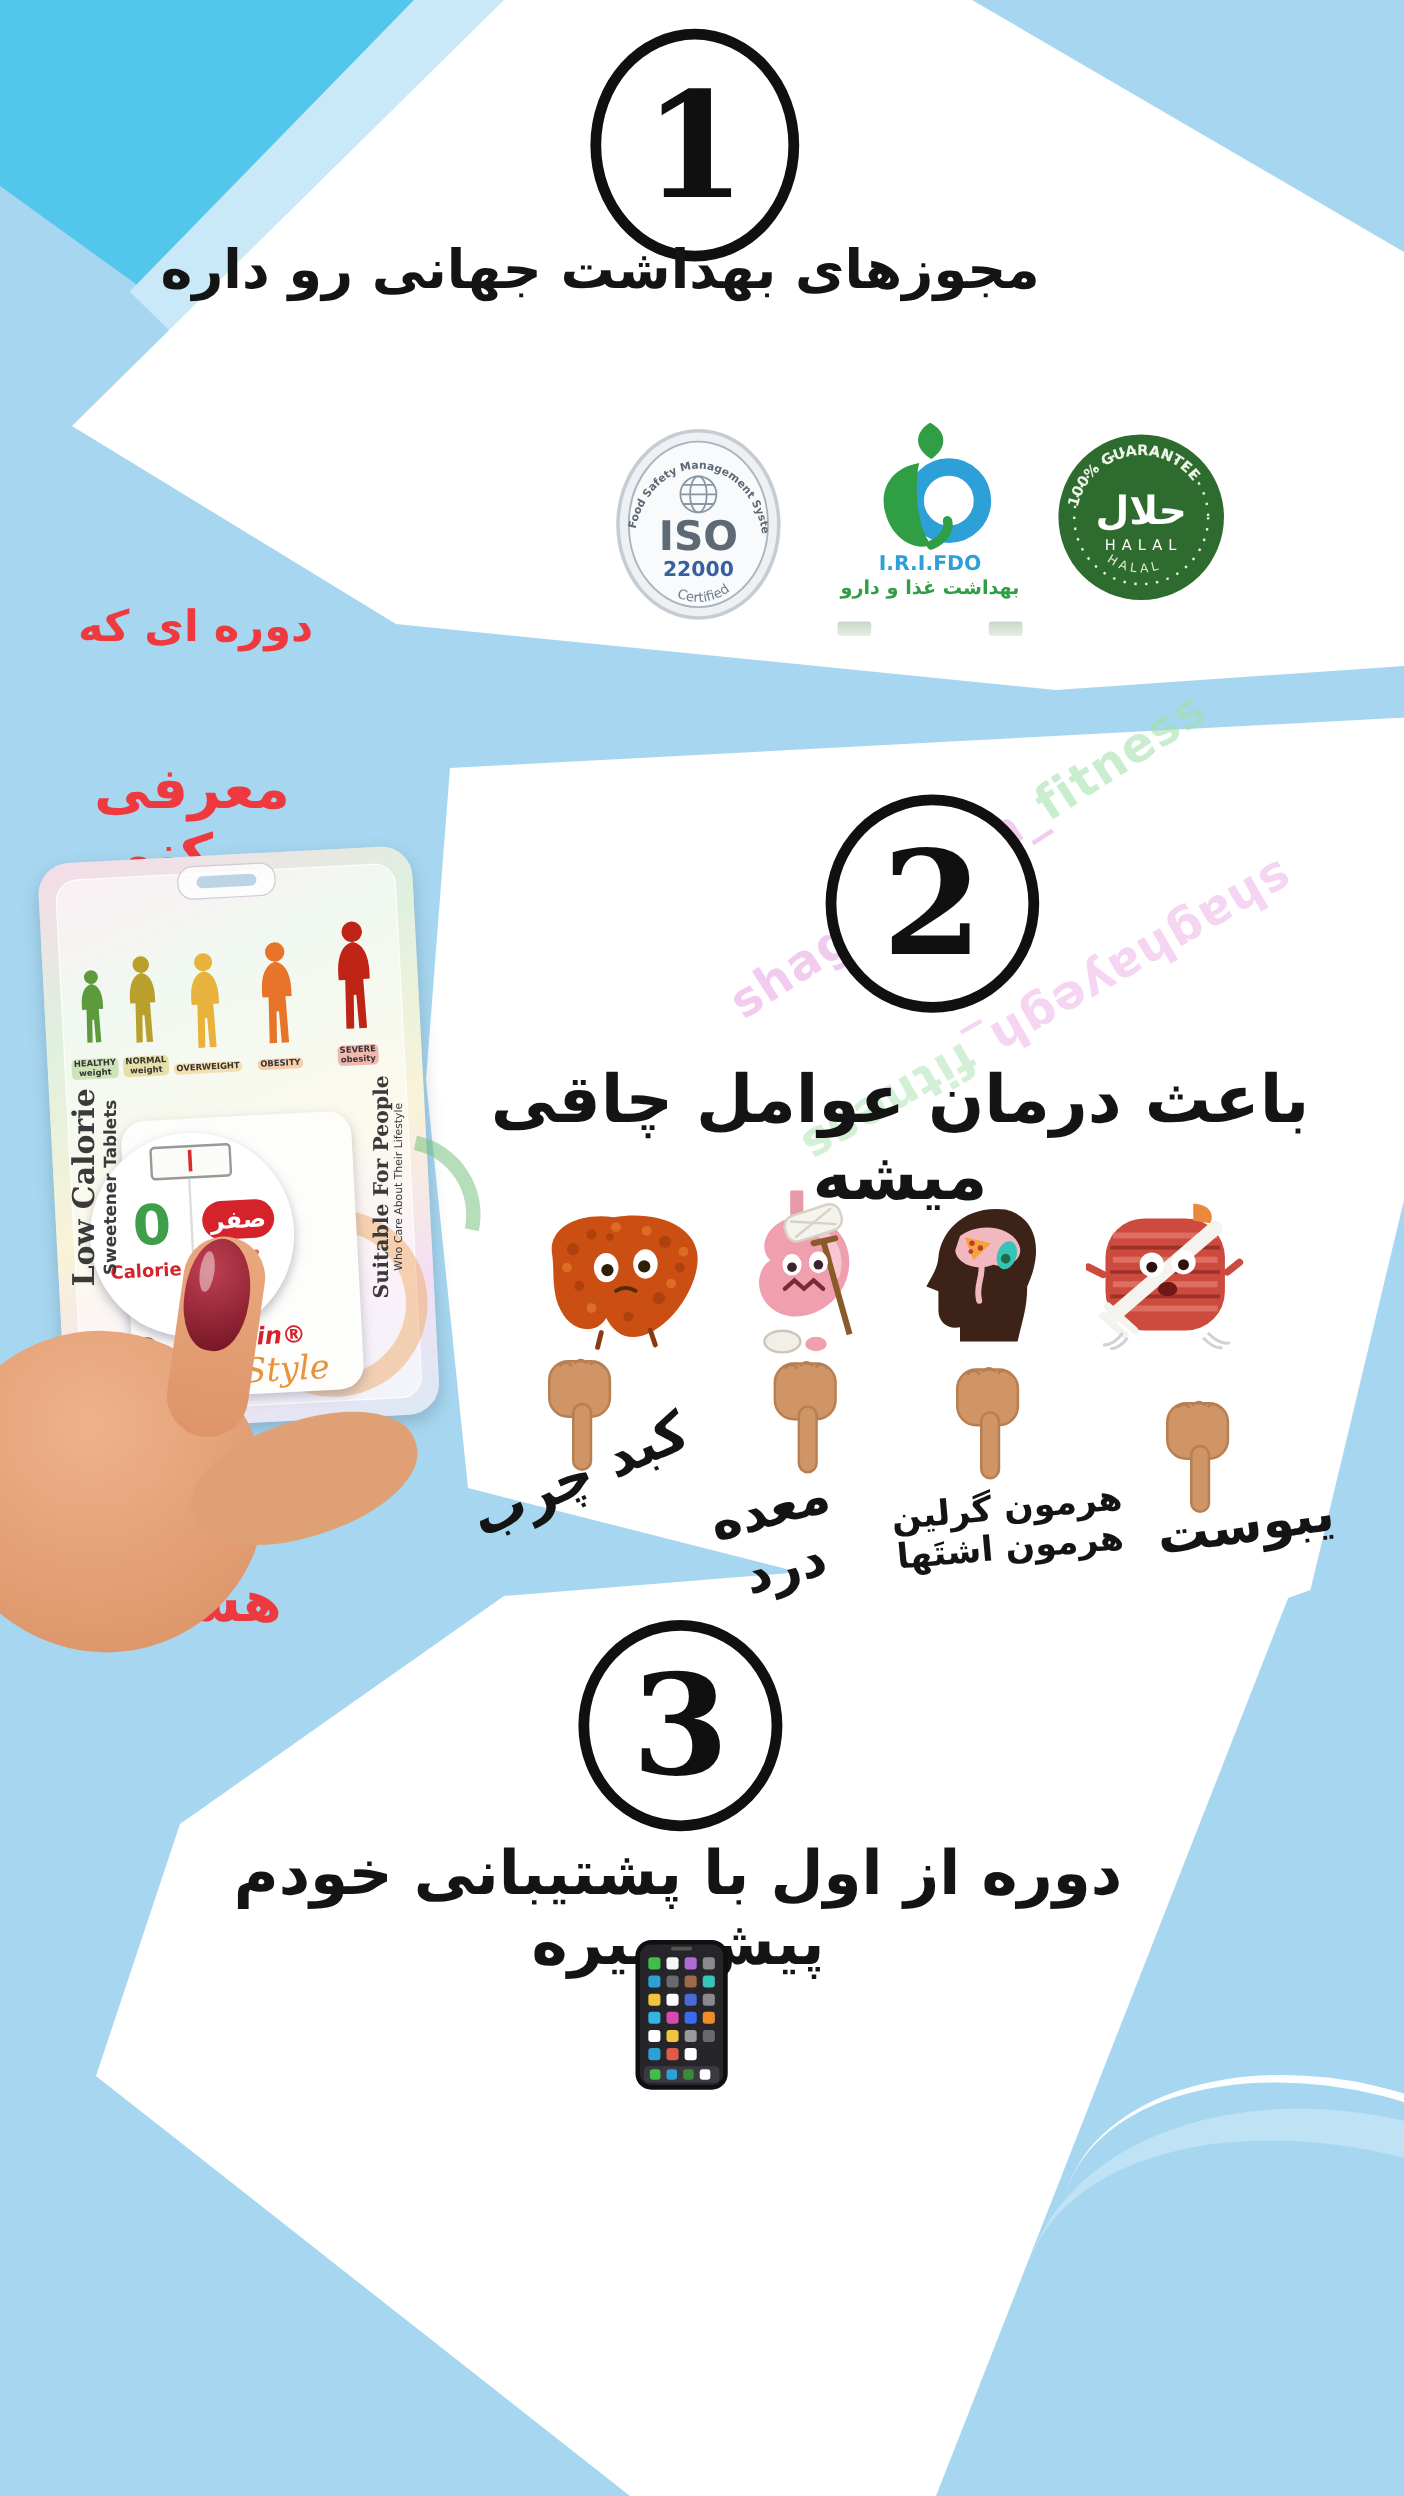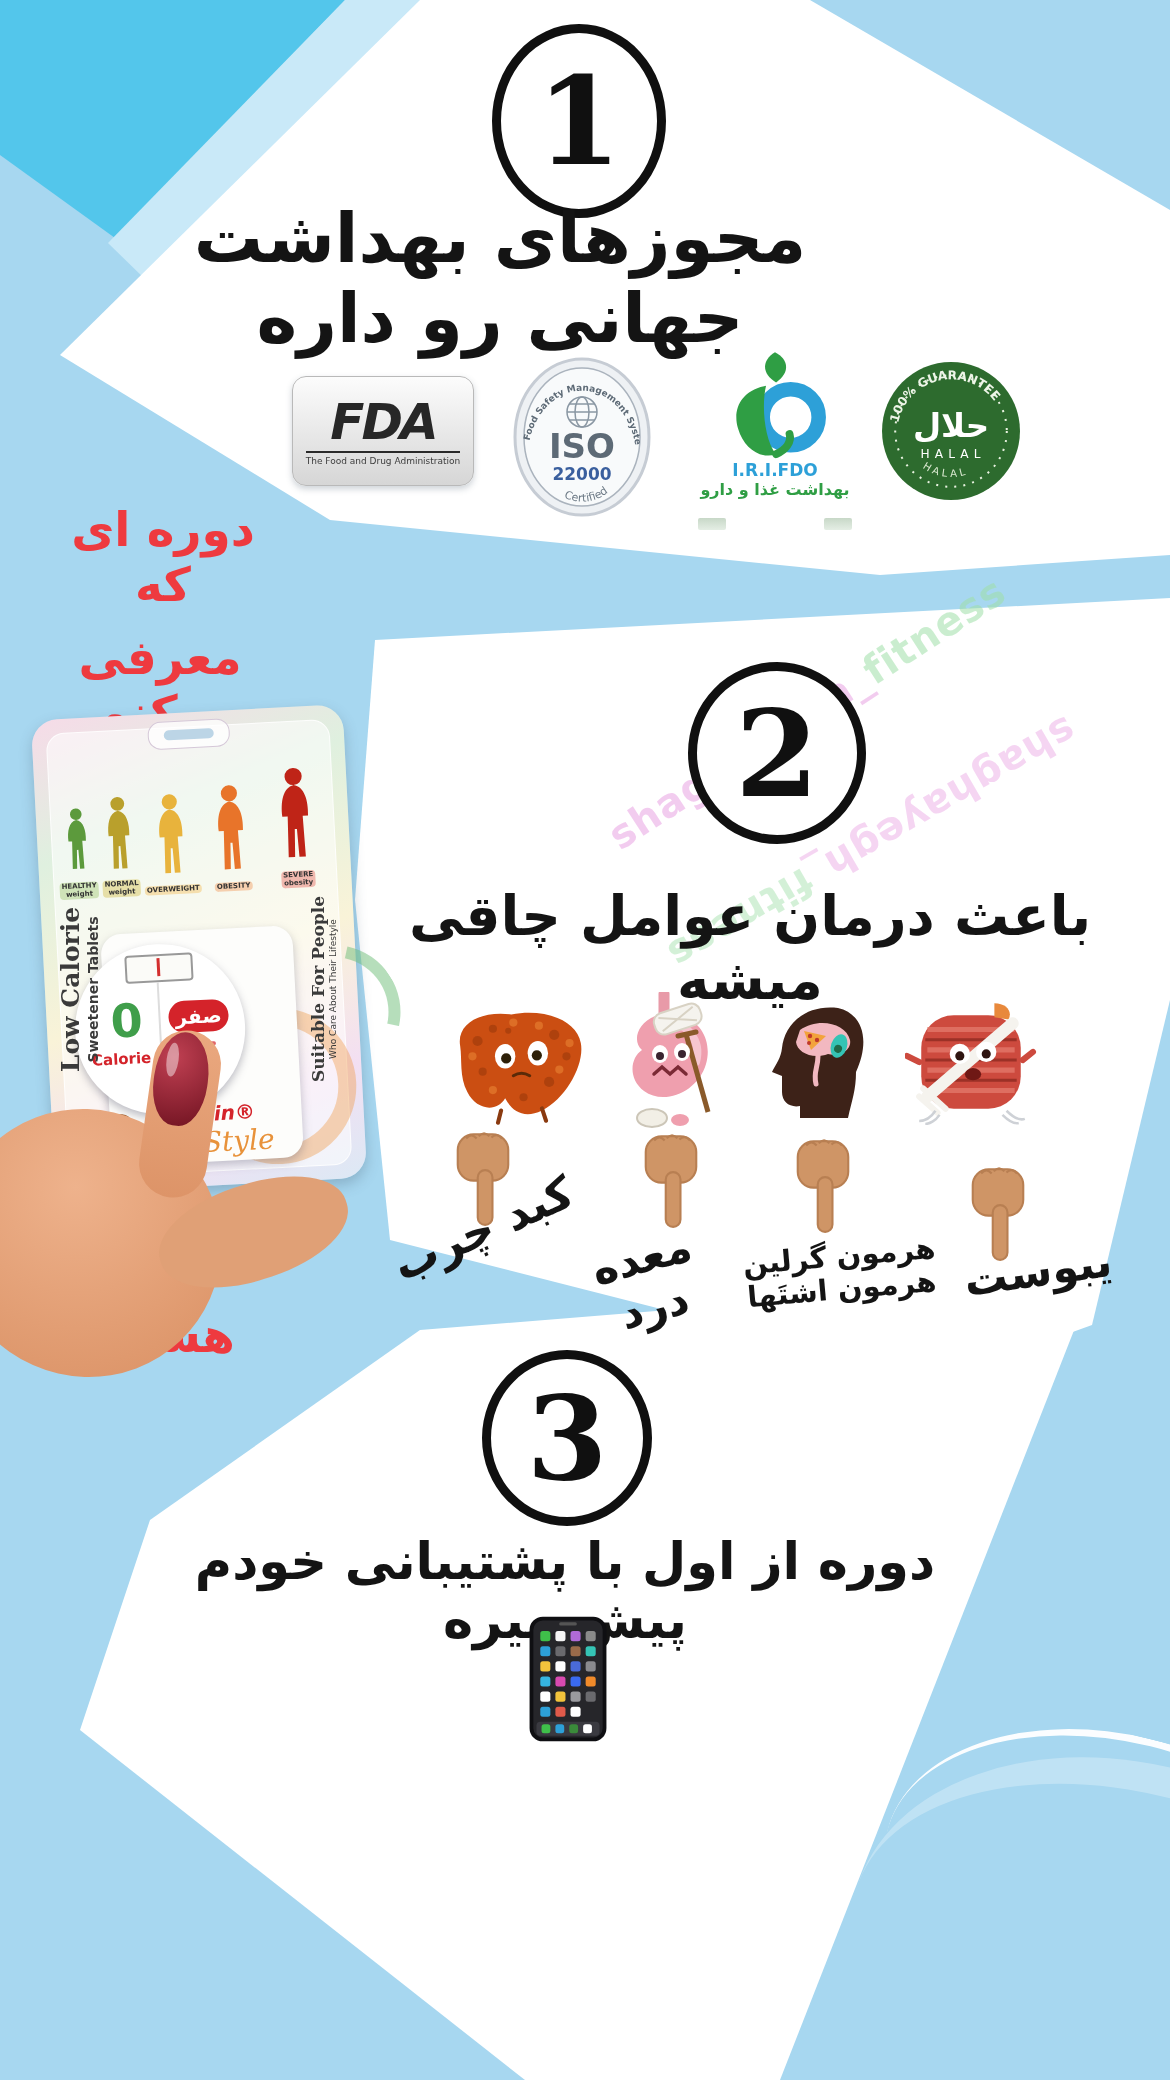--- a/index.html
+++ b/index.html
@@ -22,26 +22,26 @@
     border-top:30px solid rgba(255,255,255,.28);transform:rotate(16deg);}
   
   .step-circle{position:absolute;border:9px solid #101010;border-radius:50%;background:#fff;
     display:flex;align-items:center;justify-content:center;
     font-family:"DejaVu Serif",serif;font-weight:700;color:#101010;}
   .c1{left:492px;top:24px;width:156px;height:176px;font-size:122px;}
   .c2{left:688px;top:662px;width:160px;height:164px;font-size:120px;}
   .c3{left:482px;top:1350px;width:152px;height:158px;font-size:116px;}
   
   .heading{position:absolute;text-align:center;color:#141414;font-weight:700;}
-  .h1{left:90px;top:198px;width:820px;font-size:69px;}
+  .h1{left:90px;top:198px;width:820px;font-size:45px;}
   .h2{left:380px;top:884px;width:740px;font-size:55px;}
   .h3{left:140px;top:1532px;width:850px;font-size:51px;}
   
   .rednote{position:absolute;color:#ee3a3f;font-weight:700;text-align:center;}
-  .rn1{left:38px;top:502px;width:250px;font-size:47px;}
+  .rn1{left:38px;top:502px;width:250px;font-size:36px;}
   .rn2{left:20px;top:630px;width:280px;font-size:47px;}
   .rn3{left:42px;top:1308px;width:210px;font-size:47px;}
   .rn4{left:36px;top:1450px;width:215px;font-size:47px;}
   
   .wm{position:absolute;font-size:40px;font-weight:700;letter-spacing:1px;opacity:.55;white-space:nowrap;}
   .wm .p1{color:#e9a4e3;} .wm .p2{color:#9fe0a8;}
   .wm1{left:575px;top:690px;transform:rotate(-33deg);}
   .wm2{left:640px;top:820px;transform:rotate(150deg);opacity:.45;}
   
   .fda{left:292px;top:376px;width:180px;height:108px;border-radius:14px;
@@ -145,24 +145,20 @@
   <div class="band band2"></div>
   <div class="band band3"></div>
   <div class="swoosh2"></div>
   <div class="swoosh1"></div>
 
   <div class="step-circle c1">
     <span>1</span>
   </div>
   <div class="heading h1 fa">مجوزهای بهداشت جهانی رو داره</div>
 
-  <div class="abs fda">
-    <div class="fda-name">FDA</div>
-    <div class="fda-sub">The Food and Drug Administration</div>
-  </div>
 
   <div class="abs iso">
     <svg viewBox="0 0 140 162" width="140" height="162">
       <ellipse cx="70" cy="81" rx="67" ry="78" fill="#eef1f4" stroke="#c6ccd4" stroke-width="3"></ellipse>
       <ellipse cx="70" cy="81" rx="58" ry="69" fill="#f8fafb" stroke="#aab3bd" stroke-width="1.5"></ellipse>
       <path id="isoArc" d="M 17 88 A 54 66 0 0 1 123 88" fill="none"></path>
       <text font-size="9" fill="#5d6a76" font-weight="bold">
         <textPath href="#isoArc" startOffset="2%">Food Safety Management System</textPath>
       </text>
       <g stroke="#8a97a3" fill="none" stroke-width="1.5">

